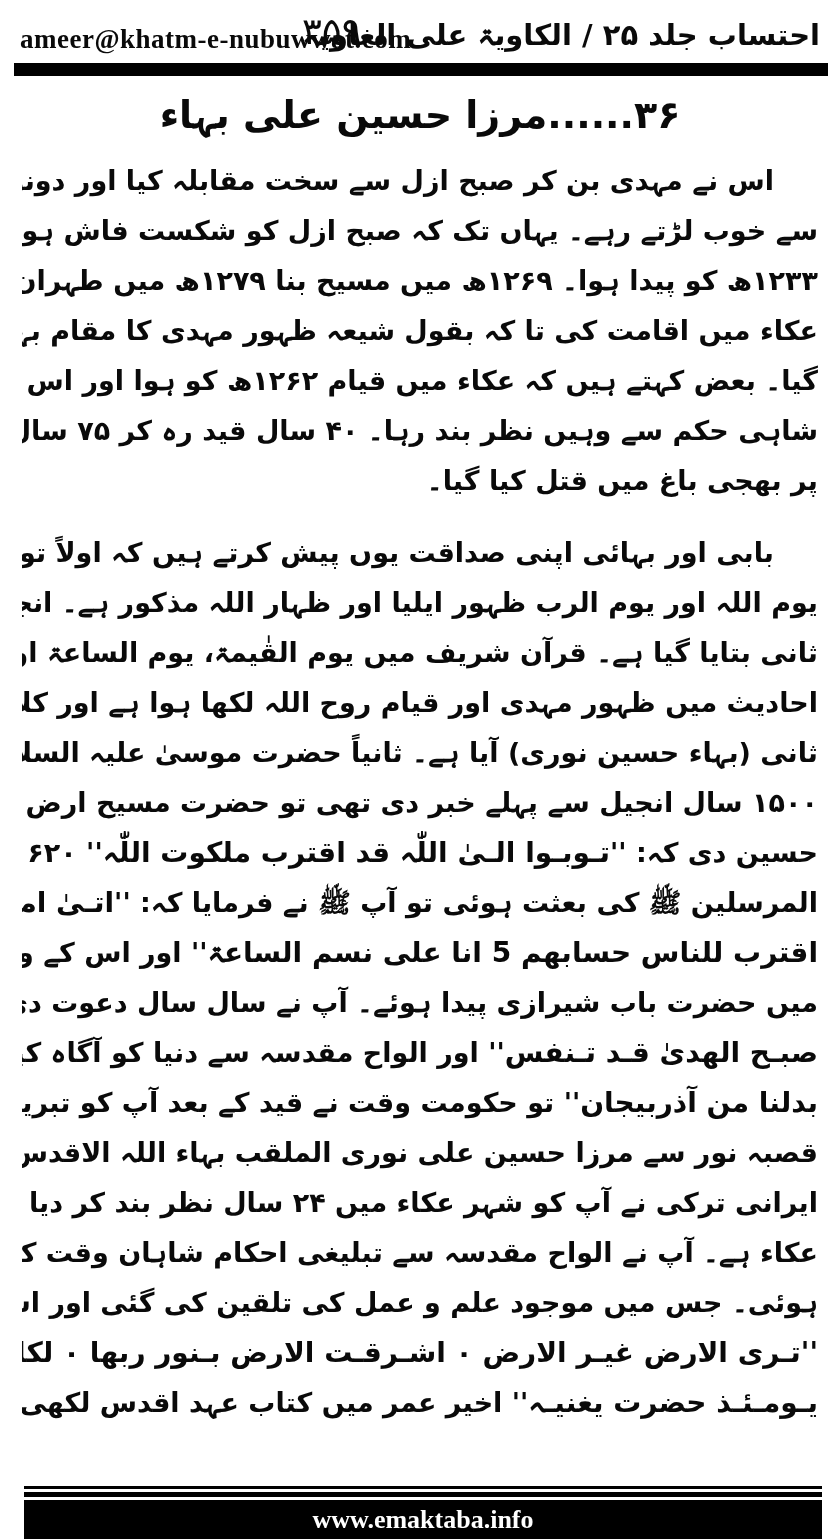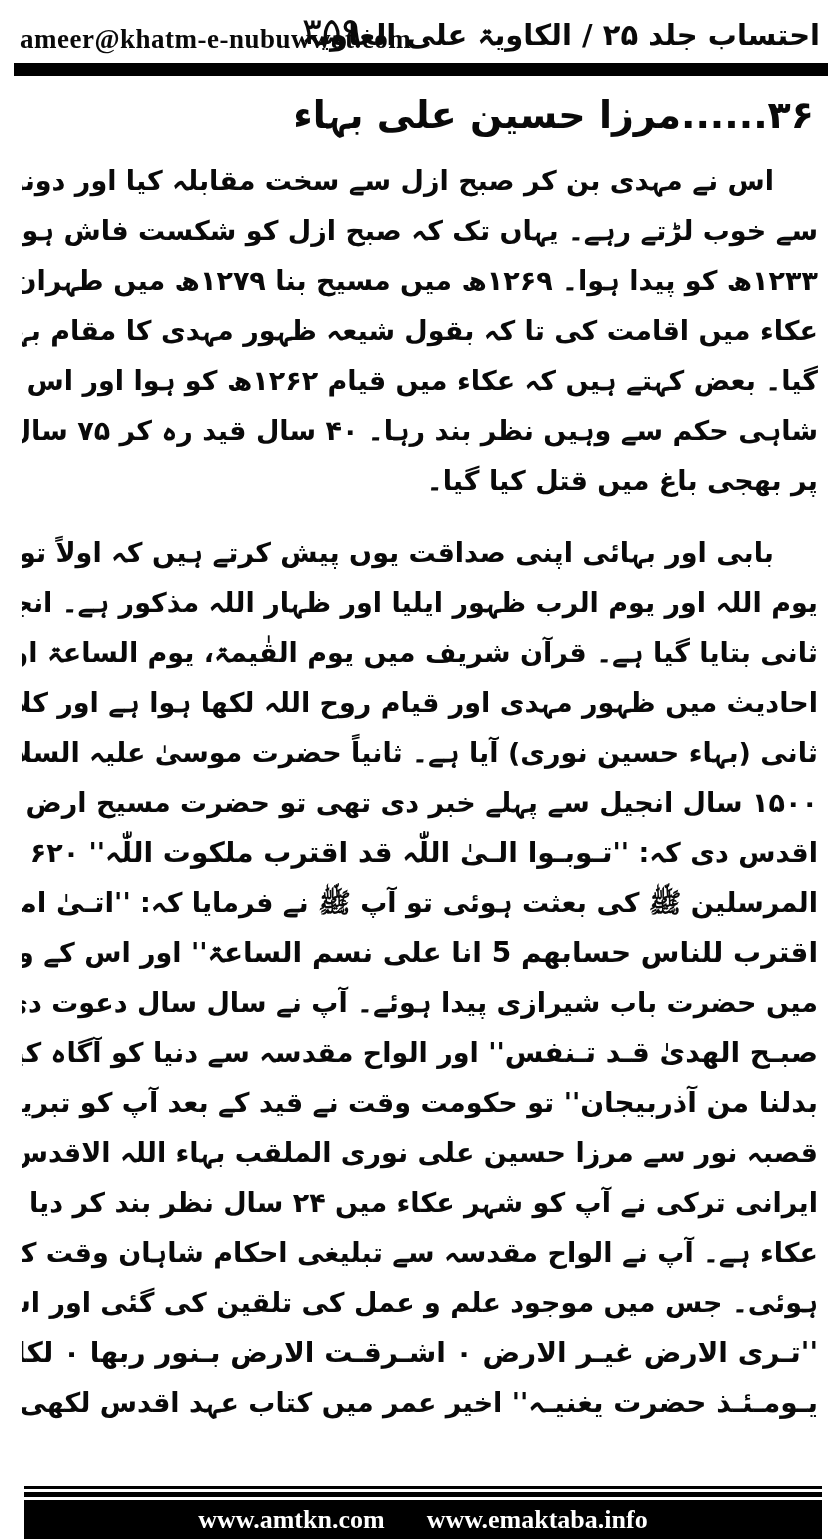--- a/index.html
+++ b/index.html
@@ -28,21 +28,21 @@
     font-weight:bold; font-size:29px;
     direction:rtl;
   }
   .top-rule {
     position:absolute; top:63px; left:14px; right:12px; height:13px;
     background:#000;
   }
   
   .sec-heading {
     position:absolute; top:84px; right:26px; left:26px;
-    direction:rtl; text-align:right;
+    direction:rtl; text-align:center;
     font-weight:bold; font-size:38px; line-height:62px;
   }
   
   .body-text {
     position:absolute; top:156px; left:22px; right:22px;
   }
   .para { margin:0 0 22px 0; }
   .body-line {
     direction:rtl;
     font-weight:bold;
@@ -97,35 +97,34 @@
         <div class="body-line" dir="rtl"><span class="seg-urdu">شاہی حکم سے وہیں نظر بند رہا۔ ۴۰ سال قید رہ کر ۷۵ سال کی عمر میں عکاء سے ایک میل کے فاصلے</span></div>
         <div class="body-line last" dir="rtl"><span class="seg-urdu">پر بھجی باغ میں قتل کیا گیا۔</span></div>
       </div>
       <div class="para">
         <div class="body-line indent" dir="rtl"><span class="seg-urdu">بابی اور بہائی اپنی صداقت یوں پیش کرتے ہیں کہ اولاً تورات میں ظہور امام کا وقت</span></div>
         <div class="body-line" dir="rtl"><span class="seg-urdu">یوم اللہ اور یوم الرب ظہور ایلیا اور ظہار اللہ مذکور ہے۔ انجیل میں اس کو یوم الرب، ظہور یحیٰی اور ظہور</span></div>
         <div class="body-line" dir="rtl"><span class="seg-urdu">ثانی بتایا گیا ہے۔ قرآن شریف میں یوم القٰیمۃ، یوم الساعۃ اور یوم الجزاء و یوم الدین کہا گیا ہے۔</span></div>
         <div class="body-line" dir="rtl"><span class="seg-urdu">احادیث میں ظہور مہدی اور قیام روح اللہ لکھا ہوا ہے اور کلام آئمہ میں ظہور اوّل (باب) اور ظہور</span></div>
         <div class="body-line" dir="rtl"><span class="seg-urdu">ثانی (بہاء حسین نوری) آیا ہے۔ ثانیاً حضرت موسیٰ علیہ السلام نے یوم اللہ یعنی ظہور امام کی</span></div>
         <div class="body-line" dir="rtl"><span class="seg-urdu">۱۵۰۰ سال انجیل سے پہلے خبر دی تھی تو حضرت مسیح ارض مقدس میں پیدا ہوئے اور انہوں نے</span></div>
-        <div class="body-line" dir="rtl"><span class="seg-urdu">اقدس دی کہ: ''</span><span class="seg-arabic">تـوبـوا الـیٰ اللّٰہ قد اقترب ملکوت اللّٰہ</span><span class="seg-urdu">'' ۶۲۰ سال گذرے تو حضور خاتم</span></div>
+        <div class="body-line" dir="rtl"><span class="seg-urdu">حسین دی کہ: ''</span><span class="seg-arabic">تـوبـوا الـیٰ اللّٰہ قد اقترب ملکوت اللّٰہ</span><span class="seg-urdu">'' ۶۲۰ سال گذرے تو حضور خاتم</span></div>
         <div class="body-line" dir="rtl"><span class="seg-urdu">المرسلین ﷺ کی بعثت ہوئی تو آپ ﷺ نے فرمایا کہ: ''</span><span class="seg-arabic">اتـیٰ امـراللّٰہ فـلا تستعجلوہ ٠</span></div>
         <div class="body-line" dir="rtl"><span class="seg-arabic">اقترب للناس حسابھم 5 انا علی نسم الساعۃ</span><span class="seg-urdu">'' اور اس کے وعدے کے مطابق ۱۲۶۰</span></div>
         <div class="body-line" dir="rtl"><span class="seg-urdu">میں حضرت باب شیرازی پیدا ہوئے۔ آپ نے سال سال دعوت دی کہ: ''</span></div>
         <div class="body-line" dir="rtl"><span class="seg-arabic">صبـح الھدیٰ قـد تـنفس</span><span class="seg-urdu">'' اور الواح مقدسہ سے دنیا کو آگاہ کیا اور چونکہ یہ وارد تھا کہ: ''</span></div>
         <div class="body-line" dir="rtl"><span class="seg-arabic">بدلنا من آذربیجان</span><span class="seg-urdu">'' تو حکومت وقت نے قید کے بعد آپ کو تبریز میں قتل کیا۔ آپ کے بعد</span></div>
         <div class="body-line" dir="rtl"><span class="seg-urdu">قصبہ نور سے مرزا حسین علی نوری الملقب بہاء اللہ الاقدس الابہیٰ مسیح موعود ظاہر ہوئے اور حکومت</span></div>
         <div class="body-line" dir="rtl"><span class="seg-urdu">ایرانی ترکی نے آپ کو شہر عکاء میں ۲۴ سال نظر بند کر دیا تو احادیث کا مفہوم صادق ہوا کہ ظہور امام</span></div>
         <div class="body-line" dir="rtl"><span class="seg-urdu">عکاء ہے۔ آپ نے الواح مقدسہ سے تبلیغی احکام شاہان وقت کے نام بھیجے اور کتاب اقدس نازل</span></div>
         <div class="body-line" dir="rtl"><span class="seg-urdu">ہوئی۔ جس میں موجود علم و عمل کی تلقین کی گئی اور اسلام سے سبکدوش کر دیا تھا اور یہ وعدہ پورا ہوا کہ:</span></div>
         <div class="body-line" dir="rtl"><span class="seg-arabic">''تـری الارض غیـر الارض ٠ اشـرقـت الارض بـنور ربھا ٠ لکل امرئ منھم</span></div>
         <div class="body-line" dir="rtl"><span class="seg-arabic">یـومـئـذ حضرت یغنیـہ</span><span class="seg-urdu">'' اخیر عمر میں کتاب عہد اقدس لکھی اور ۲/ذیقعدہ ۱۳۰۹ھ، ۱۸۹۲ء میں</span></div>
       </div>
     </div>
 
   <div class="foot-rule-1"></div>
   <div class="foot-rule-2"></div>
   <div class="foot-bar">
-      <span>www.amtkn.com</span>
       <span>www.emaktaba.info</span>
     </div>
 
 </div>
 
 </body></html>

